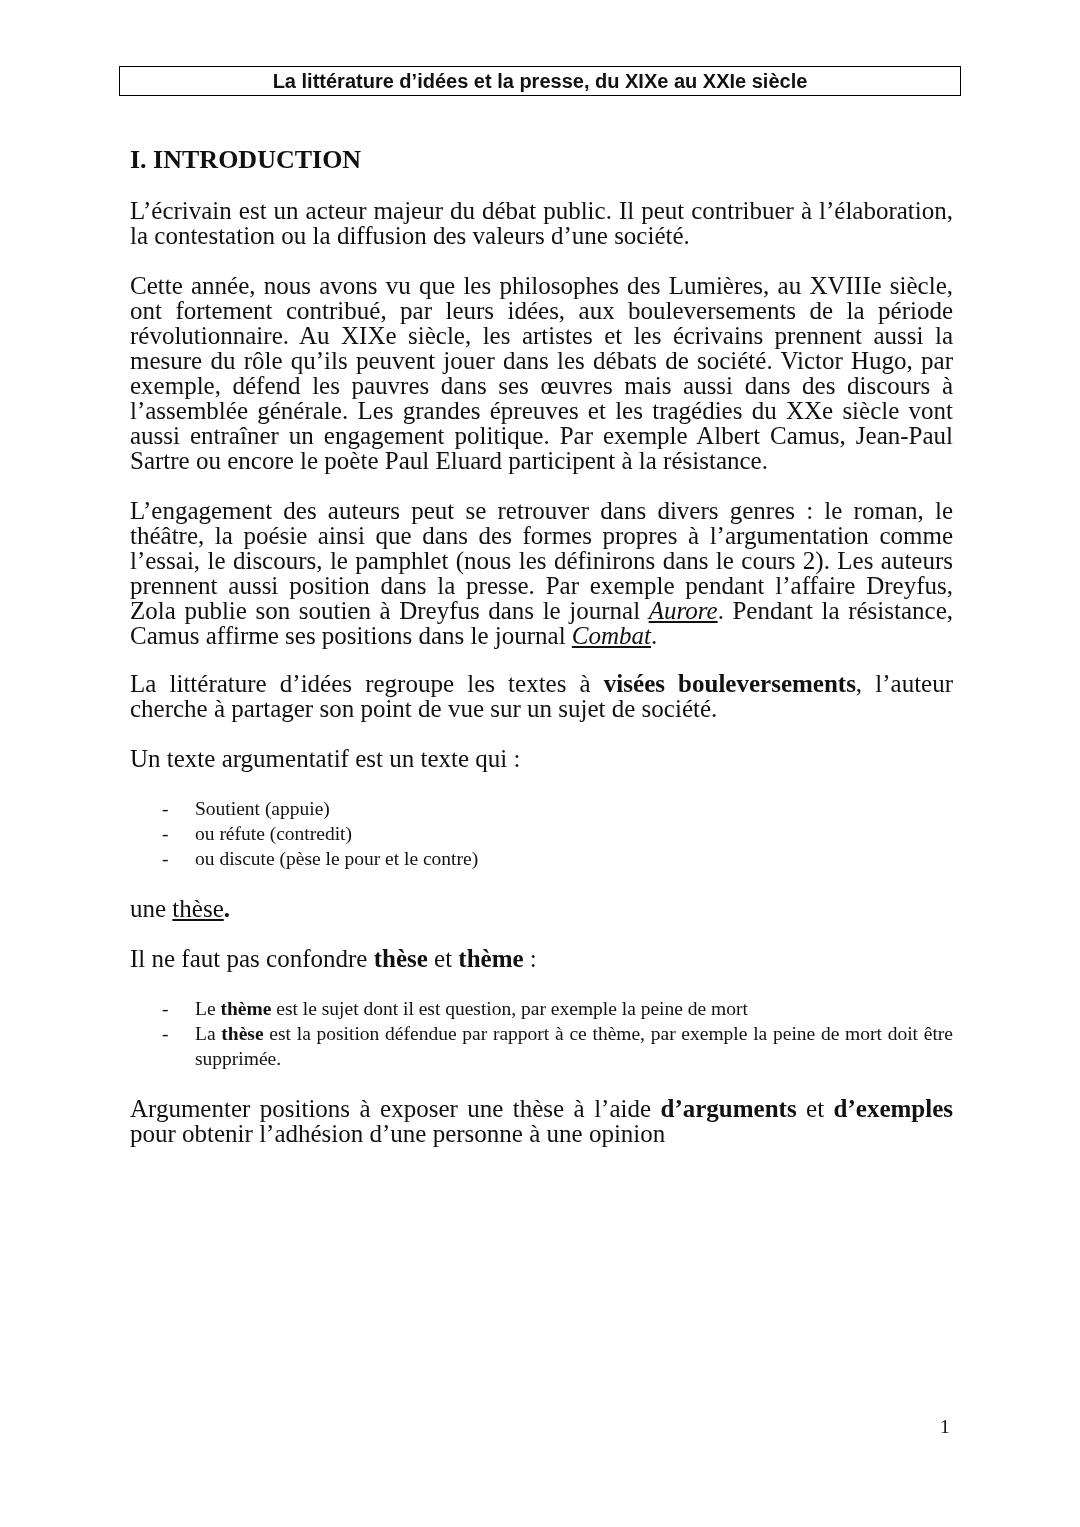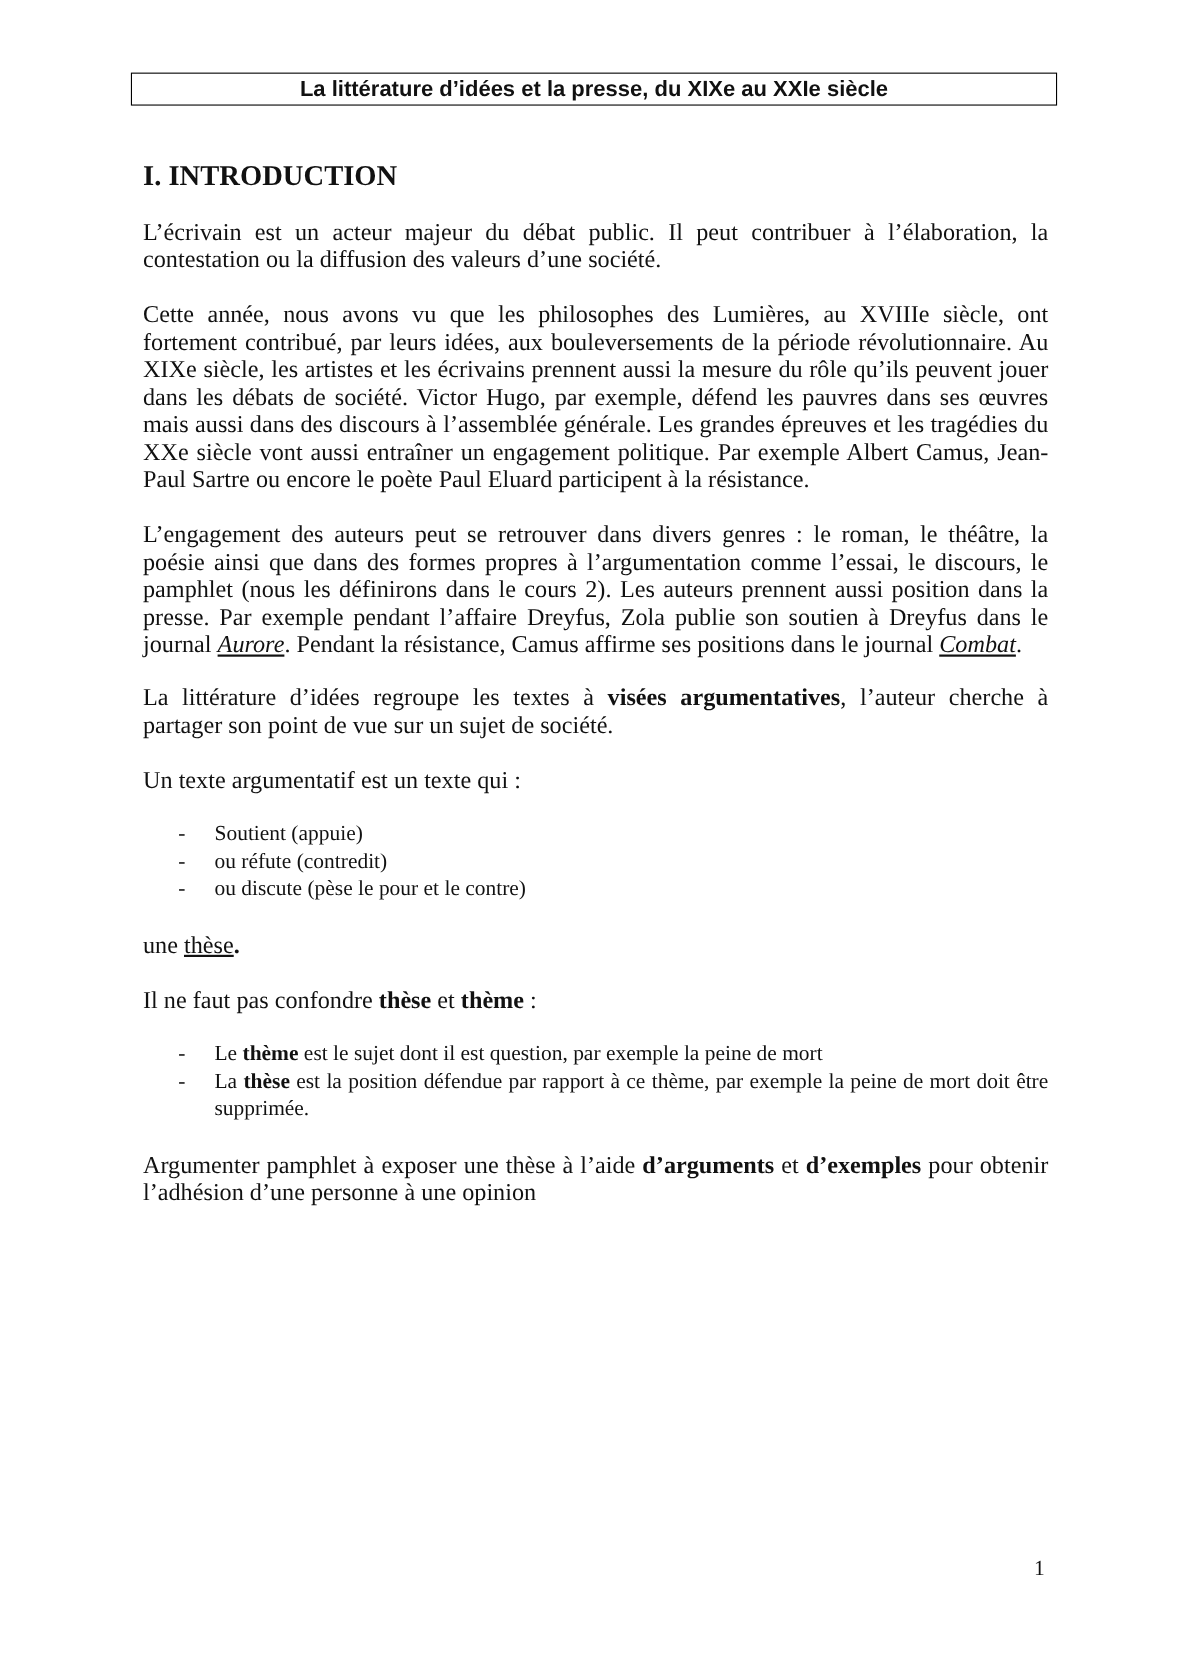--- a/index.html
+++ b/index.html
@@ -6,21 +6,21 @@
   body { width: 1080px; height: 1527px; position: relative; overflow: hidden;
          font-family: "Liberation Serif", serif; color: #111111; }
   .page { position: absolute; left: 0; top: 0; width: 1080px; height: 1269px; }
   .title-box { position: absolute; left: 119px; top: 66px; width: 842px; height: 30px;
                border: 1.5px solid #000; box-sizing: border-box;
                display: flex; align-items: center; justify-content: center;
                font-family: "Liberation Sans", sans-serif; font-weight: bold; font-size: 20px; }
   .content { position: absolute; left: 130px; top: 145px; width: 823px; }
   h2 { font-family: "Liberation Serif", serif; font-weight: bold; font-size: 26px;
        margin: 0; line-height: 30px; }
-  p { margin: 0; font-size: 22px; line-height: 25px; text-align: justify; }
+  p { margin: 0; font-size: 25px; line-height: 25px; text-align: justify; }
   .sec1-title { margin-top: 0; }
   .p1 { margin-top: 23px; }
   .p2 { margin-top: 25px; }
   .p3 { margin-top: 25px; }
   .sec2-title { margin-top: 73px; }
   .p4 { margin-top: 23px; }
   .p5 { margin-top: 25px; }
   ul.dash { list-style: none; margin: 25px 0 0 0; padding: 0; }
   ul.dash li { position: relative; padding-left: 65px; font-size: 19.5px; line-height: 25px; text-align: justify; }
   ul.dash li .dash-mark { position: absolute; left: 32px; top: 0; }
@@ -41,34 +41,34 @@
     <span>La littérature d’idées et la presse, du XIXe au XXIe siècle</span>
   </div>
 
   <div class="content">
 
     <h2 class="sec1-title">I. INTRODUCTION</h2>
     <p class="p1"><span>L’écrivain est un acteur majeur du débat public. Il peut contribuer à l’élaboration, la contestation ou la diffusion des valeurs d’une société.</span></p>
     <p class="p2"><span>Cette année, nous avons vu que les philosophes des Lumières, au XVIIIe siècle, ont fortement contribué, par leurs idées, aux bouleversements de la période révolutionnaire. Au XIXe siècle, les artistes et les écrivains prennent aussi la mesure du rôle qu’ils peuvent jouer dans les débats de société. Victor Hugo, par exemple, défend les pauvres dans ses œuvres mais aussi dans des discours à l’assemblée générale. Les grandes épreuves et les tragédies du XXe siècle vont aussi entraîner un engagement politique. Par exemple Albert Camus, Jean-Paul Sartre ou encore le poète Paul Eluard participent à la résistance.</span></p>
     <p class="p3"><span>L’engagement des auteurs peut se retrouver dans divers genres : le roman, le théâtre, la poésie ainsi que dans des formes propres à l’argumentation comme l’essai, le discours, le pamphlet (nous les définirons dans le cours 2). Les auteurs prennent aussi position dans la presse. Par exemple pendant l’affaire Dreyfus, Zola publie son soutien à Dreyfus dans le journal </span><span class="i">Aurore</span><span>. Pendant la résistance, Camus affirme ses positions dans le journal </span><span class="i">Combat</span><span>.</span></p>
 
-    <p class="p4"><span>La littérature d’idées regroupe les textes à </span><span class="b">visées argumentatives</span><span>, l’auteur cherche à partager son point de vue sur un sujet de société.</span></p>
+    <p class="p4"><span>La littérature d’idées regroupe les textes à </span><span class="b">visées bouleversements</span><span>, l’auteur cherche à partager son point de vue sur un sujet de société.</span></p>
     <p class="p5"><span>Un texte argumentatif est un texte qui :</span></p>
 
     <ul class="dash">
       <li><span class="dash-mark">-</span><span><span>Soutient (appuie)</span></span></li>
       <li><span class="dash-mark">-</span><span><span>ou réfute (contredit)</span></span></li>
       <li><span class="dash-mark">-</span><span><span>ou discute (pèse le pour et le contre)</span></span></li>
     </ul>
 
     <p class="p6"><span>une </span><span class="u">thèse</span><span class="b">.</span></p>
     <p class="p7"><span>Il ne faut pas confondre </span><span class="b">thèse</span><span> et </span><span class="b">thème</span><span> :</span></p>
 
     <ul class="dash">
       <li><span class="dash-mark">-</span><span><span>Le </span><span class="b">thème</span><span> est le sujet dont il est question, par exemple la peine de mort</span></span></li>
       <li><span class="dash-mark">-</span><span><span>La </span><span class="b">thèse</span><span> est la position défendue par rapport à ce thème, par exemple la peine de mort doit être supprimée.</span></span></li>
     </ul>
 
-    <p class="p8"><span>Argumenter pamphlet à exposer une thèse à l’aide </span><span class="b">d’arguments</span><span> et </span><span class="b">d’exemples</span><span> pour obtenir l’adhésion d’une personne à une opinion</span></p>
+    <p class="p8"><span>Argumenter positions à exposer une thèse à l’aide </span><span class="b">d’arguments</span><span> et </span><span class="b">d’exemples</span><span> pour obtenir l’adhésion d’une personne à une opinion</span></p>
   </div>
 
   <div class="page-number">1</div>
 </div>
 
 </body></html>

